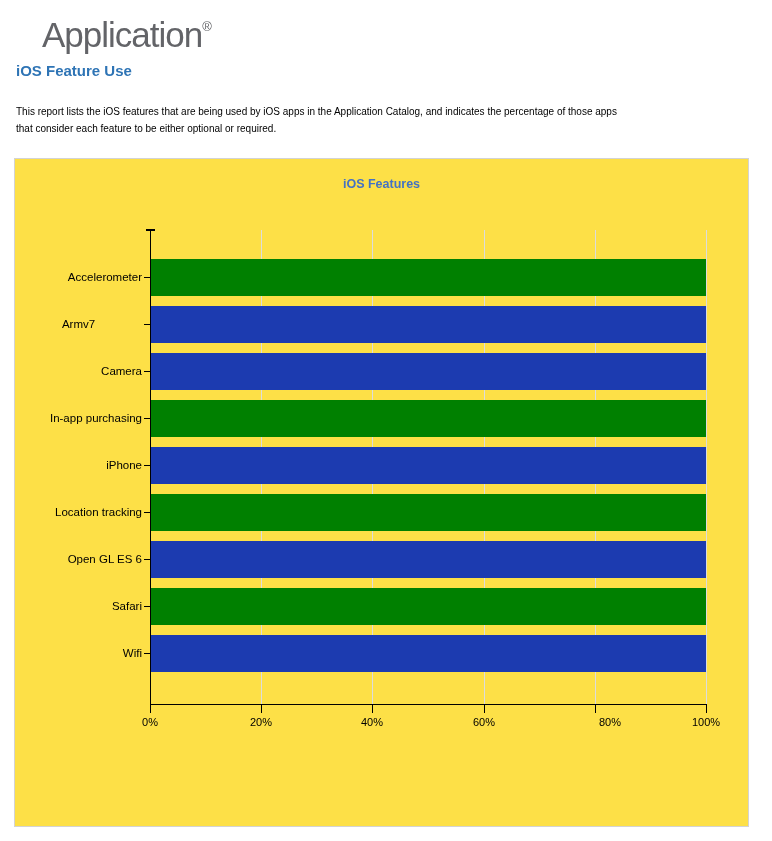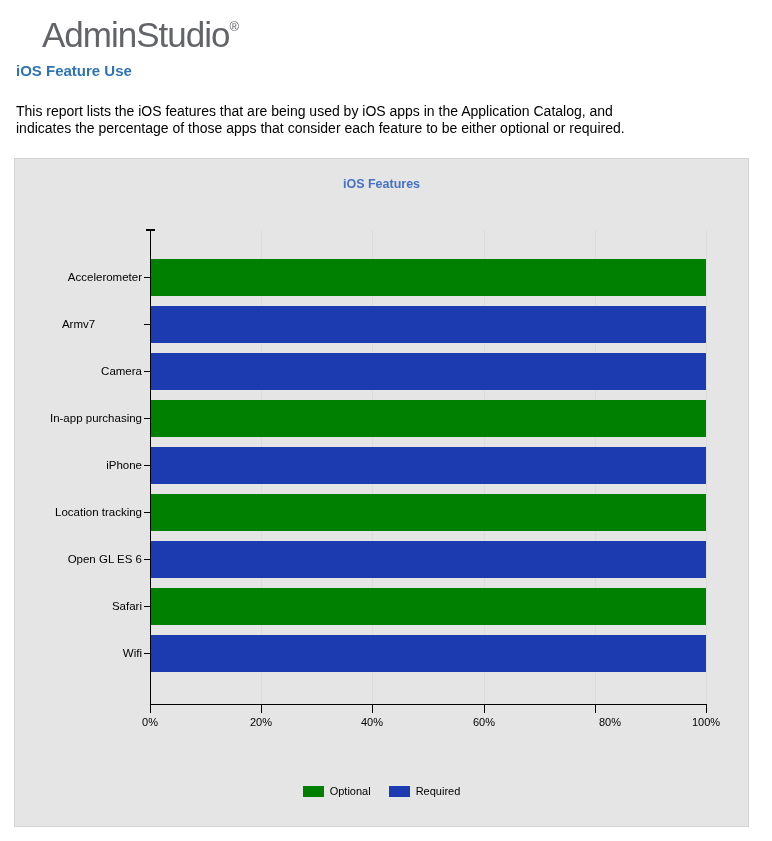--- a/index.html
+++ b/index.html
@@ -21,28 +21,28 @@
     vertical-align: 16px;
   }
   .page-title {
     position: absolute; left: 16px; top: 62px;
     font-size: 15px; font-weight: bold;
     color: #2E74B5;
   }
   .description {
     position: absolute; left: 16px; top: 103px;
     width: 612px;
-    font-size: 14px; line-height: 17px;
+    font-size: 10px; line-height: 17px;
     color: #000000;
   }
   .panel {
     position: absolute; left: 14px; top: 158px;
     width: 735px; height: 669px;
     border: 1px solid #D3D3D3;
-    background: #e5e5e5;
+    background: #fde047;
   }
   .chart-title {
     position: absolute; left: 0; top: 18px; width: 100%;
     text-align: center;
     font-size: 12.5px; font-weight: bold;
     color: #4472C4;
   }
   .plot { position: absolute; left: 0; top: 0; width: 735px; height: 669px; }
   .gridline {
     position: absolute; width: 1px;
@@ -74,21 +74,21 @@
     display: flex; justify-content: center; align-items: center;
     gap: 18px;
   }
   .legend-item { display: flex; align-items: center; gap: 6px; }
   .legend-swatch { width: 21px; height: 11px; display: inline-block; }
   .legend-label { font-size: 11px; color: #000000; }
 </style>
 </head>
 <body>
 
-<div class="logo"><span>AdminStudio</span><sup>®</sup></div>
+<div class="logo"><span>Application</span><sup>®</sup></div>
 
 <div class="page-title">iOS Feature Use</div>
 
 <div class="description">This report lists the iOS features that are being used by iOS apps in the Application Catalog, and indicates the percentage of those apps  that consider each feature to be either optional or required.</div>
 
 <div class="panel">
   <div class="chart-title">iOS Features</div>
   <div class="plot" id="plot">
       <div class="gridline" style="left: 246px; top: 71px; height: 474px;"></div>
       <div class="gridline" style="left: 357px; top: 71px; height: 474px;"></div>
@@ -131,23 +131,13 @@
       <div class="x-tick-label" style="left: 246px; top: 557px;">20%</div>
       <div class="x-tick" style="left: 357px; top: 546px; width: 1px; height: 8px;"></div>
       <div class="x-tick-label" style="left: 357px; top: 557px;">40%</div>
       <div class="x-tick" style="left: 469px; top: 546px; width: 1px; height: 8px;"></div>
       <div class="x-tick-label" style="left: 469px; top: 557px;">60%</div>
       <div class="x-tick" style="left: 580px; top: 546px; width: 1px; height: 8px;"></div>
       <div class="x-tick-label" style="left: 580px; top: 557px; padding-left: 30px;">80%</div>
       <div class="x-tick" style="left: 691px; top: 546px; width: 1px; height: 8px;"></div>
       <div class="x-tick-label" style="left: 691px; top: 557px;">100%</div>
     </div>
-  <div class="legend" id="legend">
-      <div class="legend-item" style="position: static;">
-        <div class="legend-swatch" style="background: rgb(0, 128, 0); position: static;"></div>
-        <div class="legend-label" style="position: static;">Optional</div>
-      </div>
-      <div class="legend-item" style="position: static;">
-        <div class="legend-swatch" style="background: rgb(28, 59, 176); position: static;"></div>
-        <div class="legend-label" style="position: static;">Required</div>
-      </div>
-    </div>
 </div>
 
 </body></html>

